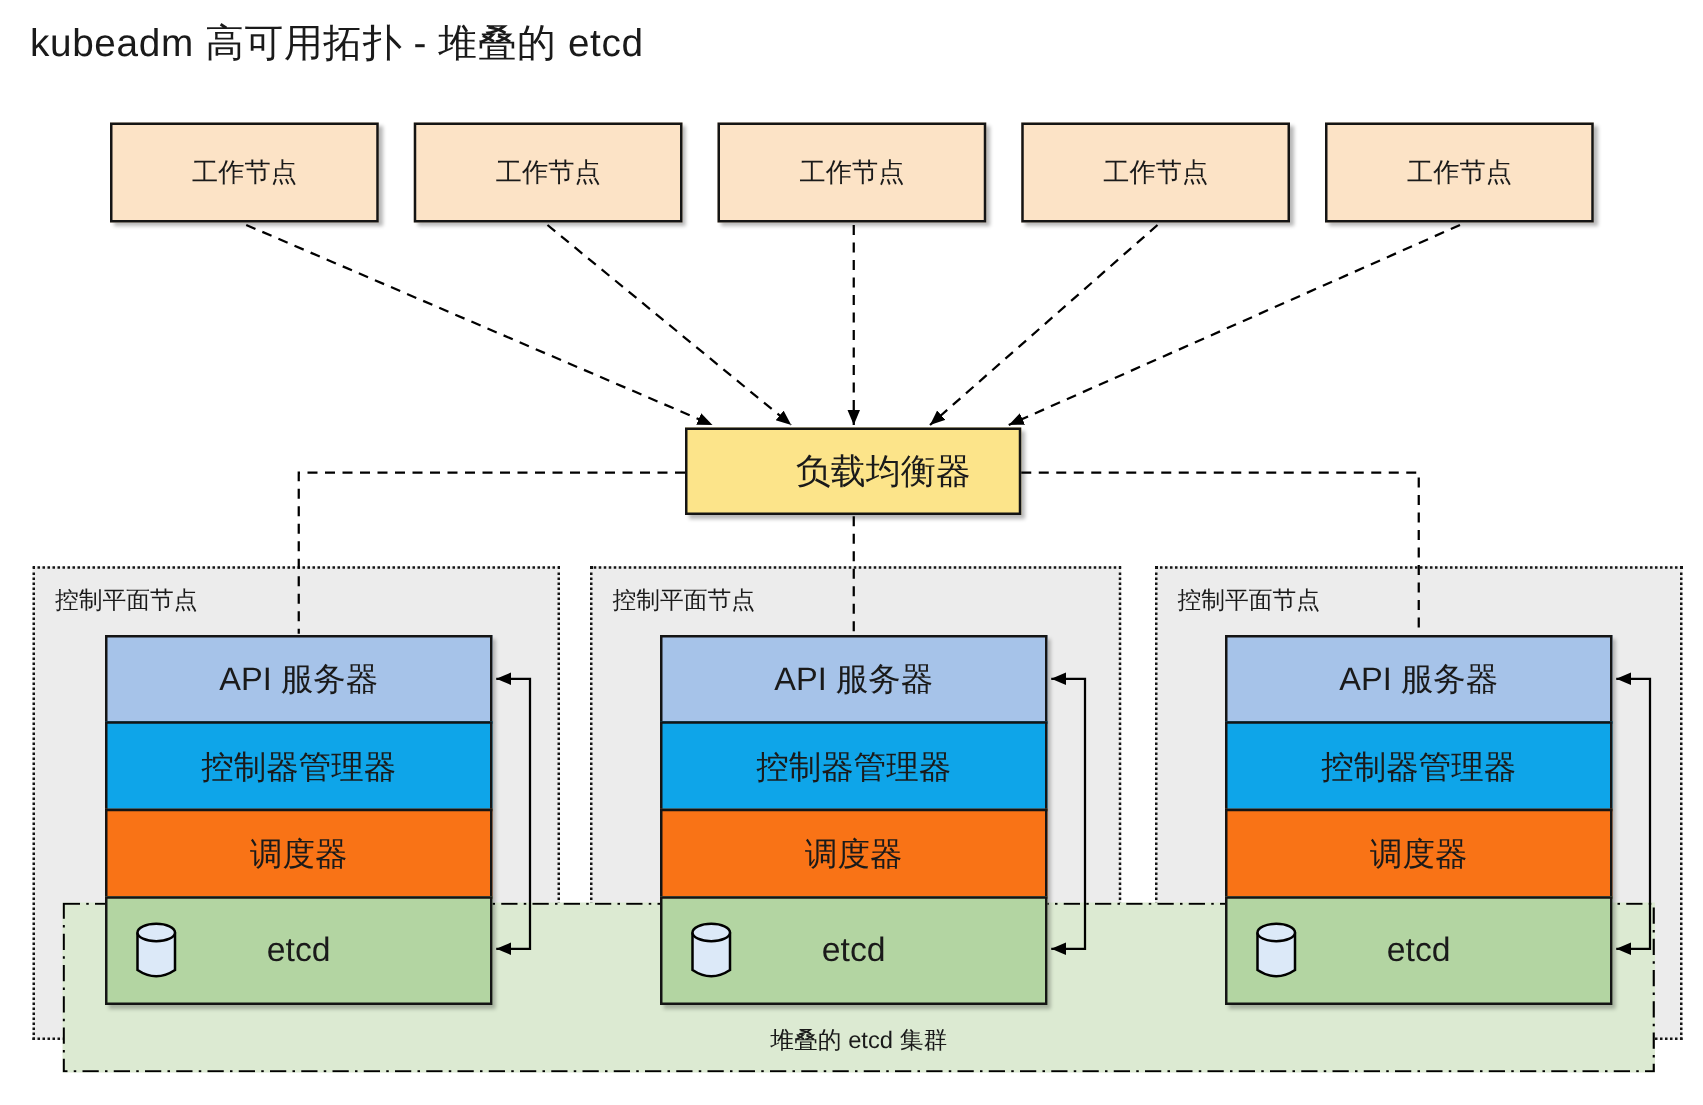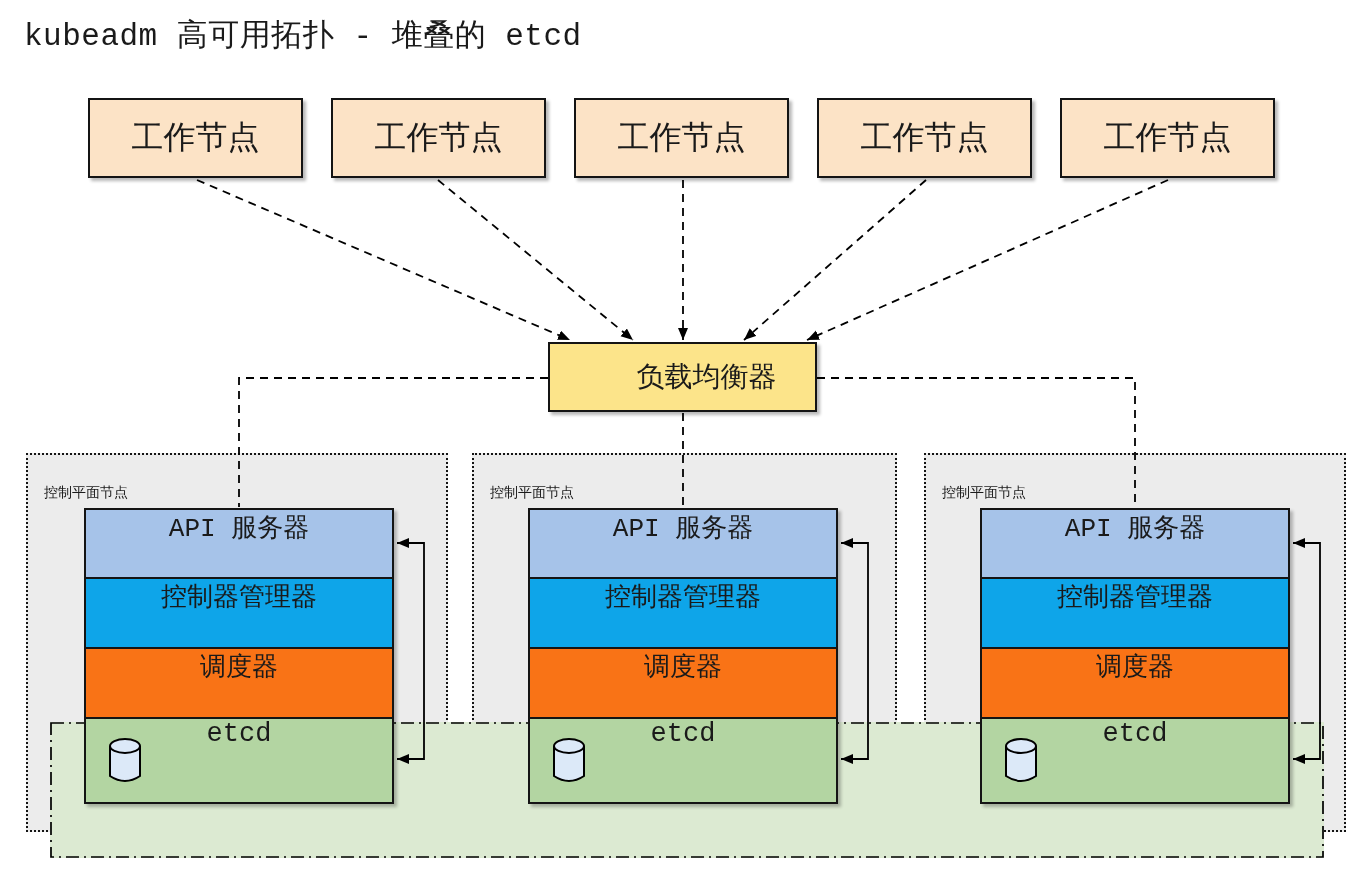--- a/index.html
+++ b/index.html
@@ -1,50 +1,50 @@
 <!DOCTYPE html>
 <html><head>
 <meta charset="utf-8">
 <style>
   html,body{margin:0;padding:0;background:#ffffff;}
   .canvas{
     position:relative;width:1362px;height:884px;background:#ffffff;
-    font-family:Liberation Mono, monospace;color:#1a1a1a;
+    font-family:Liberation Sans, sans-serif;color:#1a1a1a;
     overflow:hidden;
   }
   .title{
     position:absolute;left:24px;top:14px;font-size:31px;letter-spacing:0.5px;
   }
   .box{
     position:absolute;box-sizing:border-box;display:flex;
     align-items:center;justify-content:center;text-align:center;
   }
   .worker{
     top:98px;width:215px;height:80px;background:#fce3c6;
-    border:2px solid #141414;font-size:32px;z-index:3;
+    border:2px solid #141414;font-size:21px;z-index:3;
     box-shadow:3px 3px 3px rgba(0,0,0,0.28);
   }
   .lb{
     left:548px;top:342px;width:269px;height:70px;background:#fce48a;
     border:2px solid #141414;font-size:28px;z-index:3;
     box-shadow:3px 3px 3px rgba(0,0,0,0.28);
     padding-left:48px;
   }
   .cp{
     position:absolute;top:453px;height:379px;background:#ececec;
     border:2px dotted #141414;box-sizing:border-box;z-index:1;
   }
-  .cp-label{position:absolute;left:16px;top:12px;font-size:14px;margin-top:17px;}
+  .cp-label{position:absolute;left:16px;top:12px;font-size:19px;}
   .stack{
     position:absolute;top:508px;width:310px;z-index:3;
     box-shadow:3px 3px 3px rgba(0,0,0,0.25);
   }
   .row{
     box-sizing:border-box;width:310px;border:2px solid #141414;display:flex;
-    justify-content:center;font-size:26px;position:relative;
+    align-items:center;justify-content:center;font-size:26px;position:relative;
   }
   .row.api{height:71px;background:#a6c3e9;}
   .row.cm{height:72px;margin-top:-2px;background:#0ea5e9;}
   .row.sch{height:72px;margin-top:-2px;background:#f97316;}
   .row.etcd{height:87px;margin-top:-2px;background:#b3d5a2;font-size:27px;}
   .db-icon{position:absolute;left:22px;top:50%;transform:translateY(-50%);line-height:0;}
   .cluster{
     position:absolute;left:50px;top:722px;width:1274px;height:136px;
     background:#dcead2;z-index:2;
   }
@@ -90,20 +90,21 @@
     <div class="cp-label">控制平面节点</div>
   </div>
   <div class="cp" style="left:924px;width:422px">
     <div class="cp-label">控制平面节点</div>
   </div>
 
   <div class="cluster">
     <svg class="cluster-border" width="1274" height="136">
       <rect x="1" y="1" width="1272" height="134" fill="none" stroke="#000" stroke-width="1.7" stroke-dasharray="13 5 2 5"></rect>
     </svg>
+    <div class="cluster-label">堆叠的 etcd 集群</div>
   </div>
 
   <div class="stack" style="left:84px">
     <div class="row api">
         <span>API 服务器</span>
       </div>
     <div class="row cm">
         <span>控制器管理器</span>
       </div>
     <div class="row sch">

